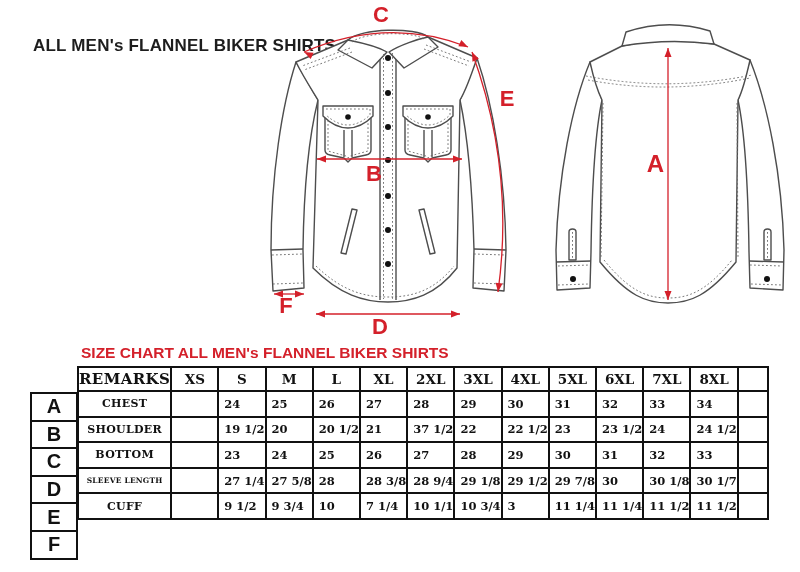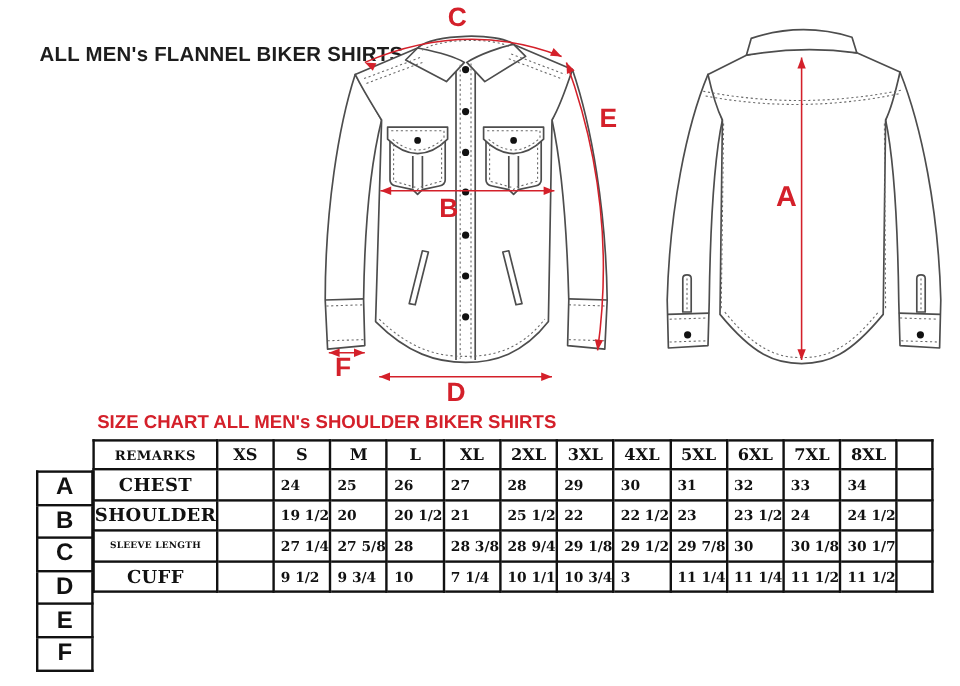--- a/index.html
+++ b/index.html
@@ -13,24 +13,24 @@
   svg.front{left:260px;}
   svg.back{left:540px;}
 
   table{border-collapse:collapse;table-layout:fixed;}
   .letter-table{position:absolute;left:30px;top:392px;}
   .letter-table td{width:42px;height:23.6px;border:2px solid #111;text-align:center;
                    font:bold 20px "Liberation Sans",sans-serif;color:#111;}
   .main-table{position:absolute;left:77px;top:366px;}
   .main-table th,.main-table td{border:2px solid #111;color:#111;overflow:hidden;white-space:nowrap;}
   .main-table th{height:22px;font:bold 13.5px "DejaVu Serif",serif;text-align:center;padding:0;}
-  .main-table th.remarks-h{font-size:11px;letter-spacing:.4px;}
+  .main-table th.remarks-h{font-size:15px;letter-spacing:.4px;}
   .main-table td{height:23.6px;font:bold 11.5px "DejaVu Serif",serif;text-align:left;
                  padding:0 0 0 5px;vertical-align:middle;}
-  .main-table td.remark{text-align:center;padding:0;font-size:15px;letter-spacing:.3px;}
+  .main-table td.remark{text-align:center;padding:0;font-size:11px;letter-spacing:.3px;}
   .main-table td.remark.sm{font-size:7.5px;letter-spacing:.2px;}
   .red-label{font:bold 22px "Liberation Sans",sans-serif;fill:#d4202a;}
 </style>
 </head>
 <body>
 
 <div class="canvas">
 
   <div class="page-title">ALL MEN's FLANNEL BIKER SHIRTS</div>
 
@@ -153,21 +153,21 @@
     <g fill="none" stroke="#d4202a" stroke-width="1.3">
       <line x1="128" y1="48" x2="128" y2="300"></line>
     </g>
     <g fill="#d4202a" stroke="none">
       <polygon points="0,0 9,-3.5 9,3.5" transform="translate(128,48) rotate(90)"></polygon>
       <polygon points="0,0 9,-3.5 9,3.5" transform="translate(128,300) rotate(-90)"></polygon>
     </g>
     <text class="red-label" x="124" y="172" text-anchor="end" style="font-size:24px">A</text>
   </svg>
 
-  <div class="chart-title">SIZE CHART ALL MEN's SHOULDER BIKER SHIRTS</div>
+  <div class="chart-title">SIZE CHART ALL MEN's FLANNEL BIKER SHIRTS</div>
 
   <table class="letter-table">
     <tbody>
       <tr>
           <td>A</td>
         </tr>
       <tr>
           <td>B</td>
         </tr>
       <tr>
@@ -237,27 +237,43 @@
         <td>34</td>
         <td></td>
       </tr>
       <tr>
         <td class="remark">SHOULDER</td>
         <td></td>
         <td>19 1/2</td>
         <td>20</td>
         <td>20 1/2</td>
         <td>21</td>
-        <td>25 1/2</td>
+        <td>37 1/2</td>
         <td>22</td>
         <td>22 1/2</td>
         <td>23</td>
         <td>23 1/2</td>
         <td>24</td>
         <td>24 1/2</td>
+        <td></td>
+      </tr>
+      <tr>
+        <td class="remark">BOTTOM</td>
+        <td></td>
+        <td>23</td>
+        <td>24</td>
+        <td>25</td>
+        <td>26</td>
+        <td>27</td>
+        <td>28</td>
+        <td>29</td>
+        <td>30</td>
+        <td>31</td>
+        <td>32</td>
+        <td>33</td>
         <td></td>
       </tr>
       <tr>
         <td class="remark sm">SLEEVE LENGTH</td>
         <td></td>
         <td>27 1/4</td>
         <td>27 5/8</td>
         <td>28</td>
         <td>28 3/8</td>
         <td>28 9/4</td>

